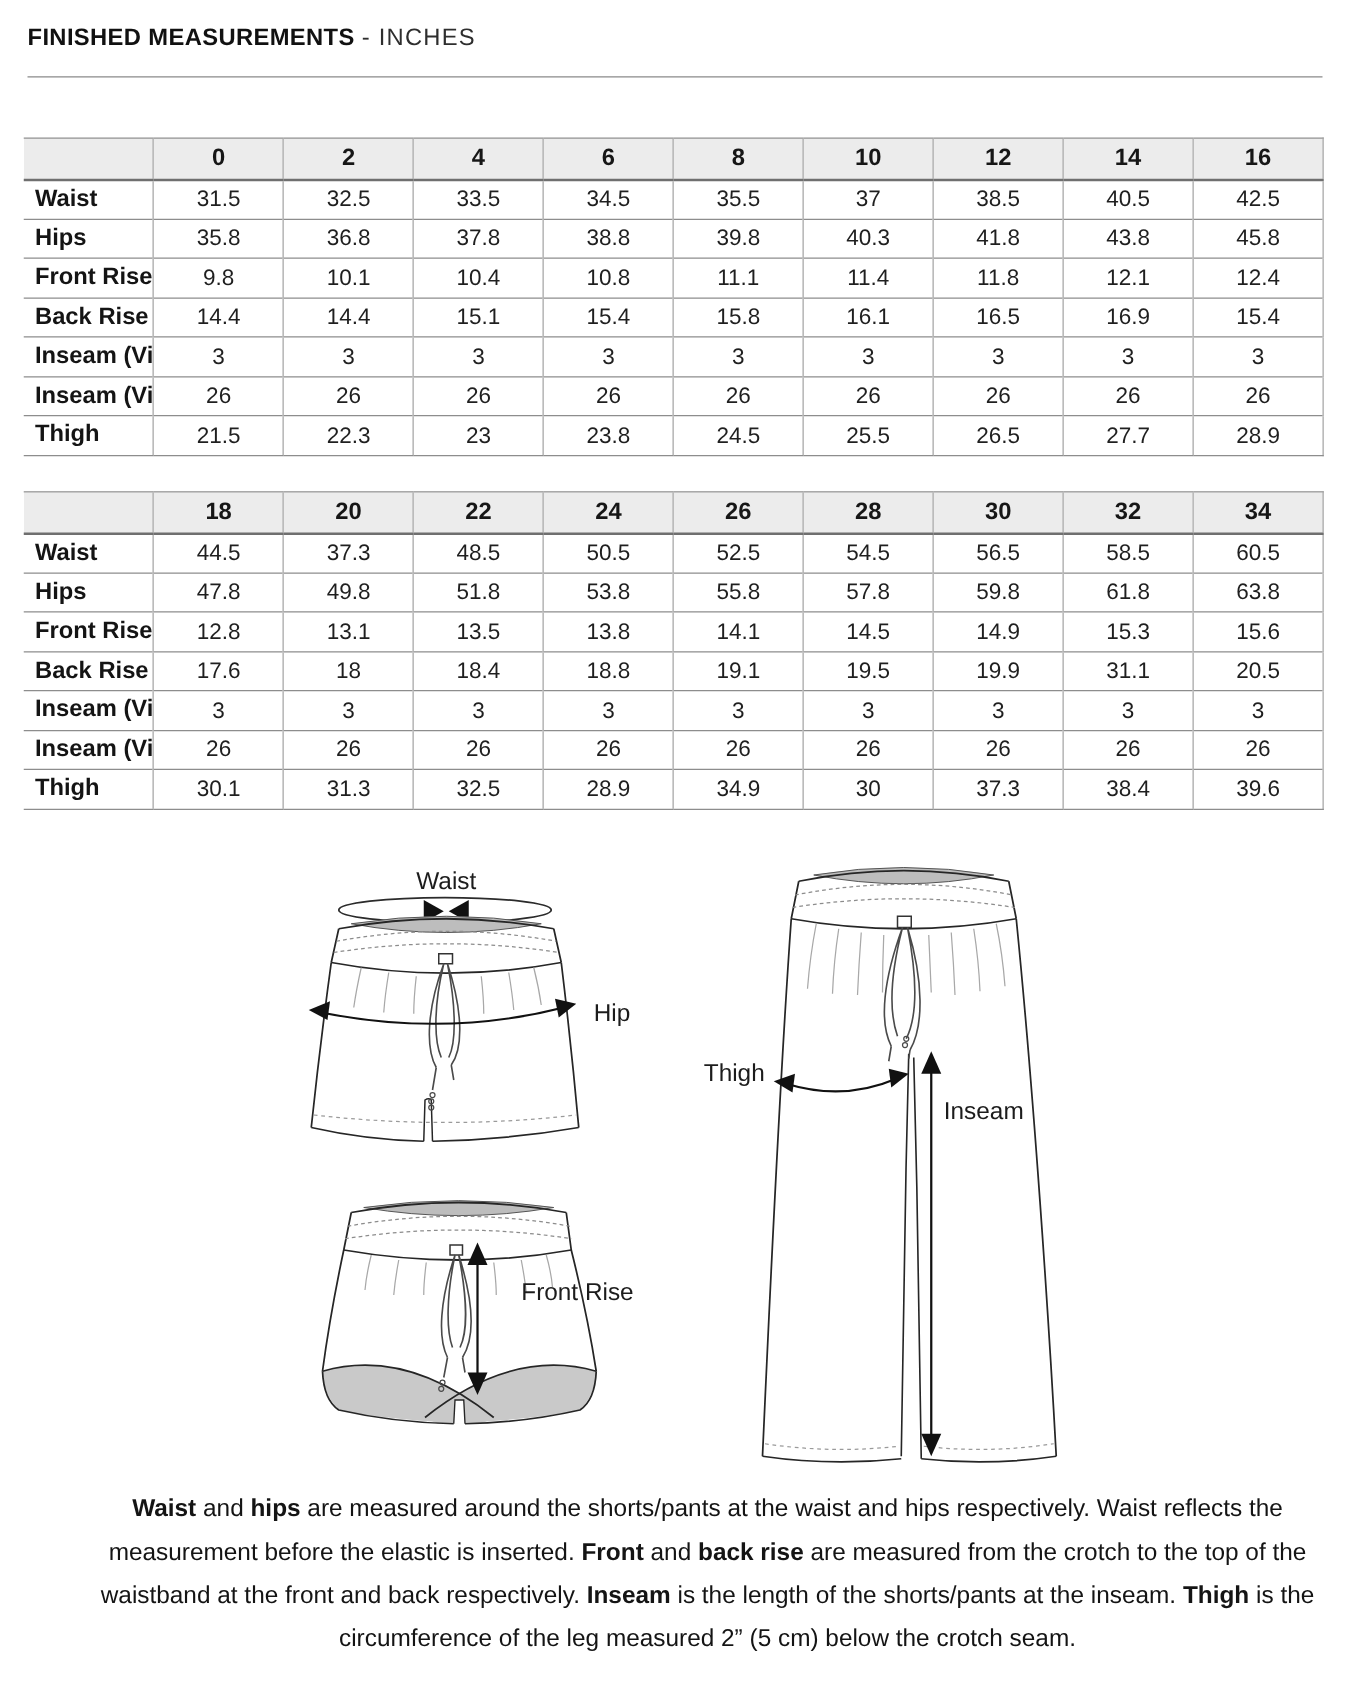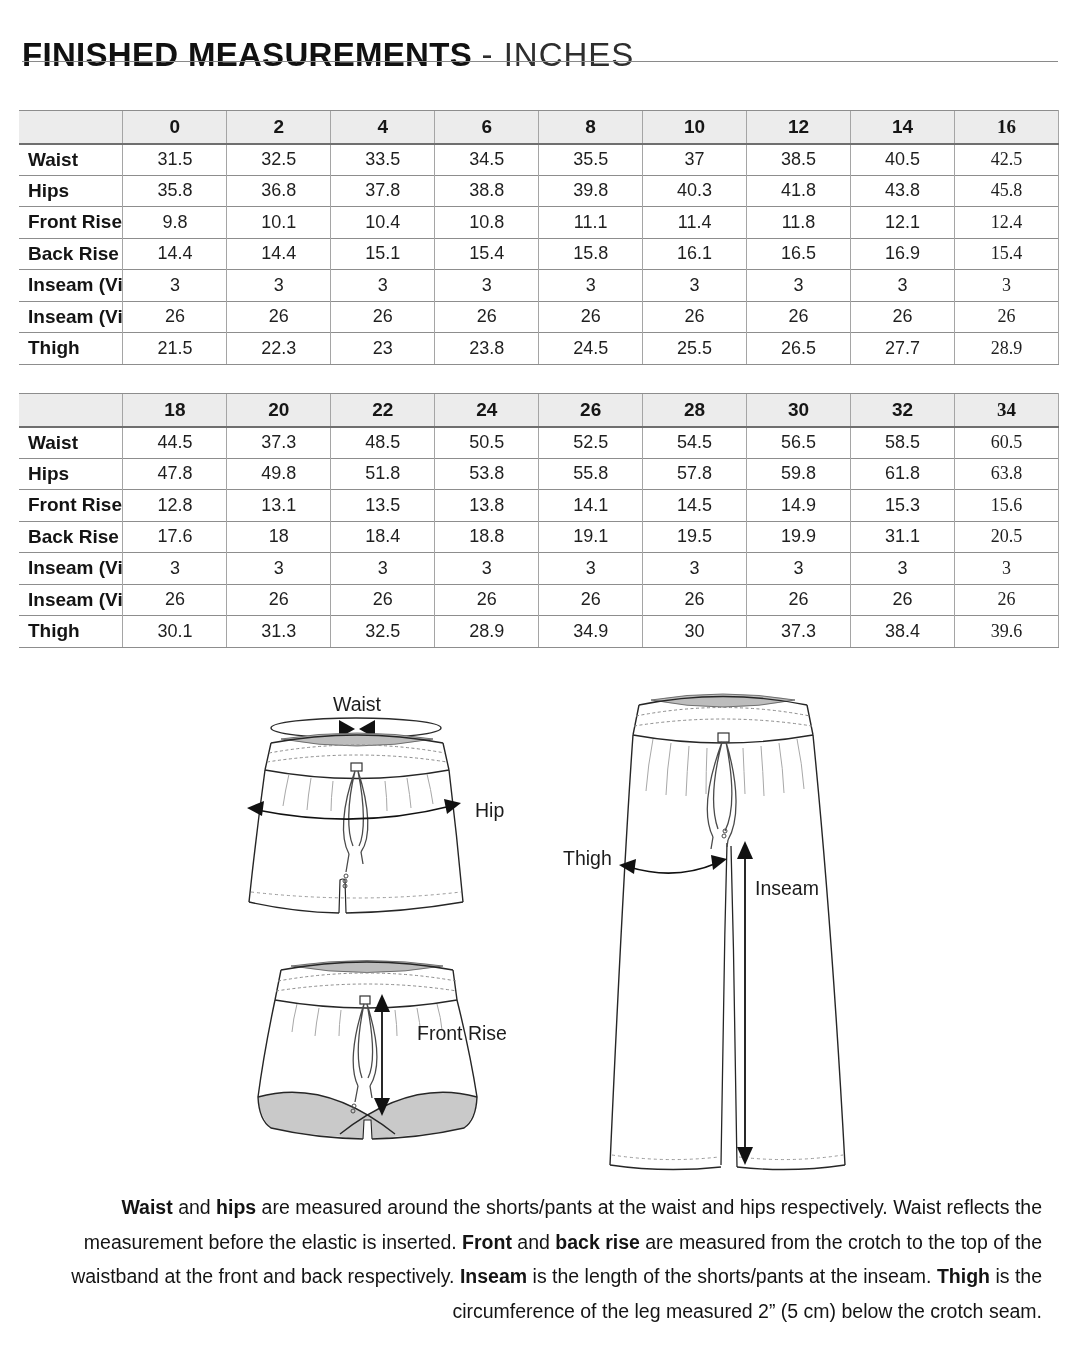--- a/index.html
+++ b/index.html
@@ -1,48 +1,48 @@
 <!DOCTYPE html>
 <html><head>
 <meta charset="utf-8">
 <style>
   * { margin:0; padding:0; box-sizing:border-box; }
   html,body { background:#ffffff; }
   body {
     width:1080px; height:1350px; position:relative;
     font-family:"Liberation Sans", sans-serif; color:#1a1a1a; overflow:hidden;
   }
-  .title-row { position:absolute; left:22px; top:20px; font-size:33px; letter-spacing:.3px; white-space:nowrap;margin-top:16px; }
+  .title-row { position:absolute; left:22px; top:20px; font-size:19px; letter-spacing:.3px; white-space:nowrap; }
   .title-main { font-weight:bold; color:#111; }
   .title-suffix { font-weight:normal; color:#2e2e2e; letter-spacing:1px; }
   .title-divider { position:absolute; left:22px; top:61px; width:1036px; border-top:1.5px solid #8a8a8a; }
 
   table.mtable { position:absolute; left:19px; width:1040px; border-collapse:collapse; table-layout:fixed; }
   #table-0 { top:110px; }
   #table-1 { top:393px; }
   .mtable th, .mtable td {
     height:31.5px; text-align:center; vertical-align:middle;
     border-top:1.5px solid #8d8d8d; border-left:1px solid #a5a5a5;
     font-size:18px; color:#1f1f1f; overflow:hidden; white-space:nowrap;
   }
   .mtable th { height:33px; background:#ececec; font-size:19px; font-weight:bold; border-bottom:2px solid #6f6f6f; color:#161616; }
   .mtable th:first-child, .mtable td:first-child { border-left:none; }
-  .mtable th:last-child, .mtable td:last-child { border-right:1px solid #a5a5a5;font-family:Liberation Serif, serif; }
+  .mtable th:last-child, .mtable td:last-child { border-right:1px solid #a5a5a5; }
   .mtable tbody tr:last-child td { border-bottom:1.5px solid #8d8d8d; }
   .mtable td.rowlabel { text-align:left; padding-left:9px; font-weight:bold; font-size:19px; color:#141414; }
 
   .diagram { position:absolute; }
   #diagram-shorts-front { left:235px; top:686px; }
   #diagram-shorts-frontrise { left:245px; top:952px; }
   #diagram-pants { left:555px; top:685px; }
   .diag-label { font-family:"Liberation Sans", sans-serif; font-size:19.5px; fill:#1c1c1c; }
 
   .footnote {
-    position:absolute; left:66px; top:1190px; width:976px;
-    font-size:19.5px; line-height:34.5px; color:#141414; text-align:right;
+    position:absolute; left:78px; top:1190px; width:976px;
+    font-size:19.5px; line-height:34.5px; color:#141414; text-align:center;
   }
   .footnote .seg-b { font-weight:bold; }
 </style>
 </head>
 <body>
 
 <div class="title-row">
   <span class="title-main">FINISHED MEASUREMENTS</span>
   <span class="title-suffix">- INCHES</span>
 </div>

